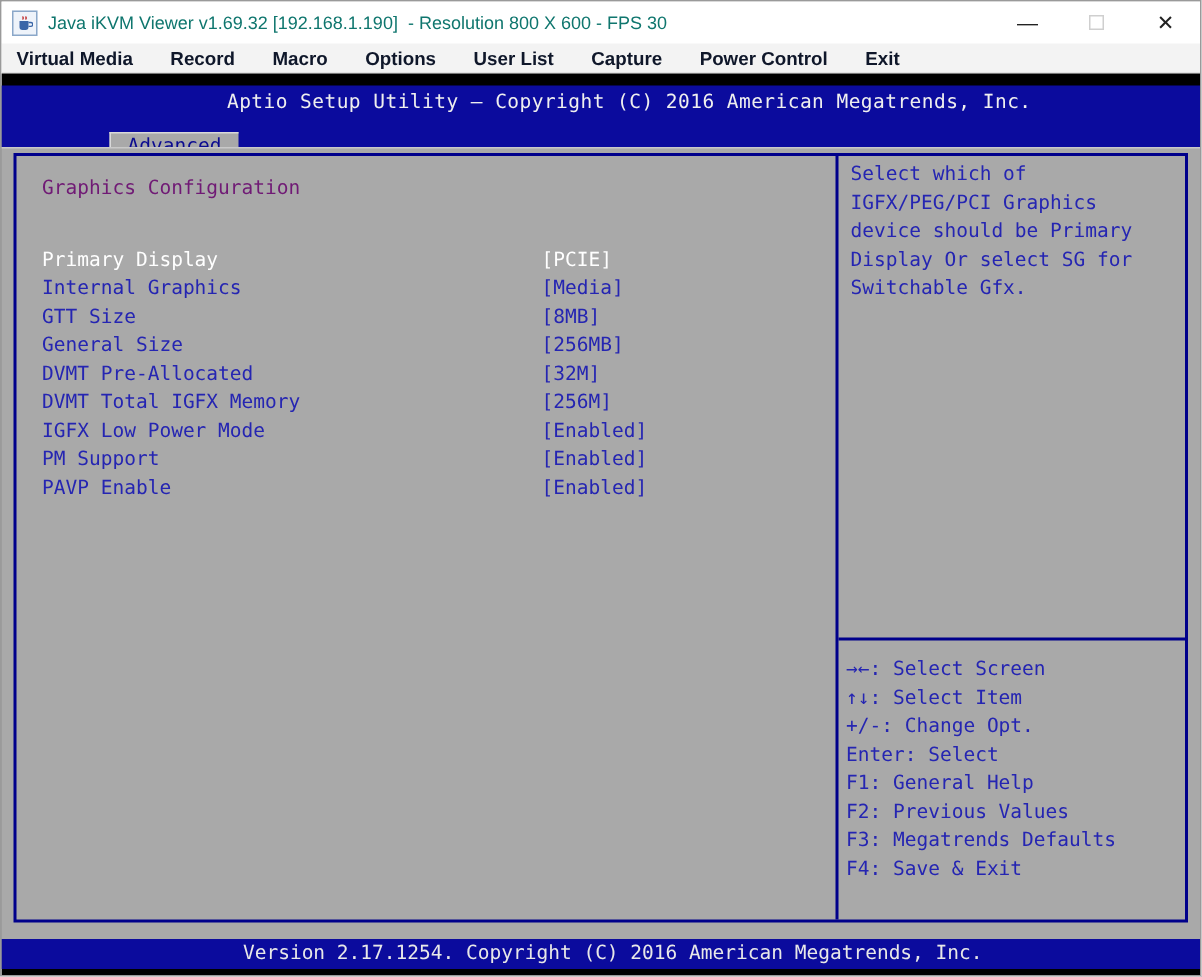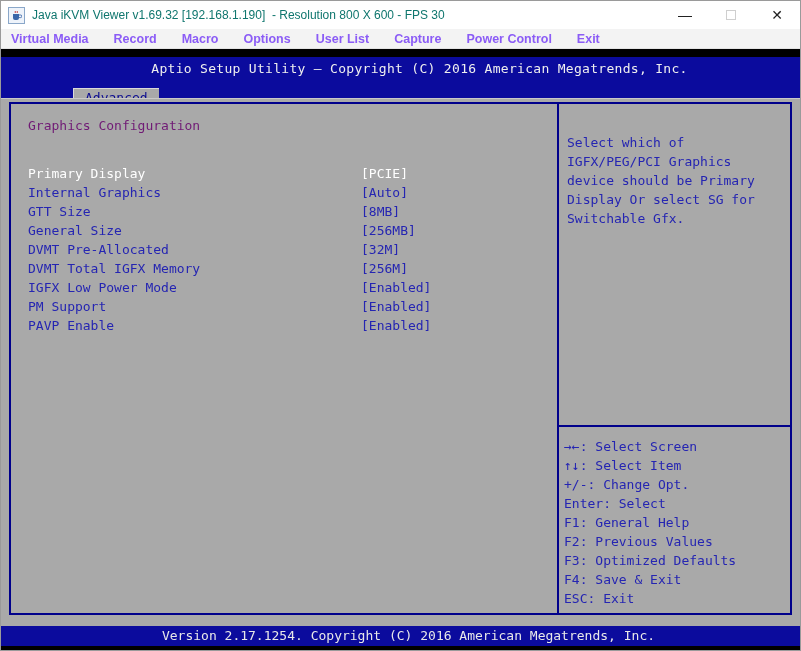--- a/index.html
+++ b/index.html
@@ -22,21 +22,21 @@
   .title-text { margin-left:7px; font-size:12px; color:#0f766e; white-space:pre; }
   .win-controls { margin-left:auto; display:flex; height:100%; }
   .win-btn {
     width:46px; height:100%; display:flex; align-items:center; justify-content:center;
     font-size:14px; color:#222; cursor:default;
   }
   .max-box { width:10px; height:10px; border:1px solid #cfcfcf; display:inline-block; }
   .menubar {
     position:absolute; top:28px; left:0; right:0; height:20px;
     background:#f3f3f3; display:flex; align-items:center; gap:25px;
-    padding-left:10px; font-size:12.5px; font-weight:bold; color:#8b5cf6;
+    padding-left:10px; font-size:12.5px; font-weight:bold; color:#0f172a;
     border-bottom:1px solid #e2e2e2;
   }
   .menu-item { white-space:nowrap; cursor:default; }
   
   .bios {
     position:absolute; top:48px; left:0; width:801px; height:603px;
     background:#000;
     font-family:"DejaVu Sans Mono", "Liberation Mono", monospace;
     font-size:13px;
   }
@@ -67,21 +67,21 @@
   .setting-row { position:relative; height:19px; color:#2525b2; }
   .setting-row .s-label { position:absolute; left:17px; white-space:nowrap; }
   .setting-row .s-value { position:absolute; left:350px; white-space:nowrap; }
   .setting-row.selected { color:#ffffff; }
   .right-pane {
     position:absolute; top:0; right:0; bottom:0; width:233px;
     border-left:2px solid #00008b;
   }
   .help-sec {
     position:absolute; top:0; left:0; right:0; height:323px;
-    border-bottom:2px solid #00008b; padding:29px 6px 0 8px;
+    border-bottom:2px solid #00008b; padding:3px 6px 0 8px;
   }
   .help-line { color:#2525b2; line-height:19px; white-space:nowrap; }
   .hints-sec { position:absolute; top:325px; left:0; right:0; bottom:0; padding:8px 4px 0 5px; }
   .hint-line { color:#2525b2; line-height:19px; white-space:nowrap; }
   .bios-footer {
     position:absolute; top:577px; left:0; right:0; height:20px;
     background:#0b0b9d; color:#e8e8e8; text-align:center; line-height:20px;padding-left:14px;
   }
 </style>
 </head>
@@ -130,21 +130,21 @@
 
         <div class="left-pane">
           <div class="section-title">Graphics Configuration</div>
           <div class="rows">
             <div class="setting-row selected">
                 <span class="s-label">Primary Display</span>
                 <span class="s-value">[PCIE]</span>
               </div>
               <div class="setting-row">
                 <span class="s-label">Internal Graphics</span>
-                <span class="s-value">[Auto]</span>
+                <span class="s-value">[Media]</span>
               </div>
               <div class="setting-row">
                 <span class="s-label">GTT Size</span>
                 <span class="s-value">[8MB]</span>
               </div>
               <div class="setting-row">
                 <span class="s-label">General Size</span>
                 <span class="s-value">[256MB]</span>
               </div>
               <div class="setting-row">
@@ -178,23 +178,22 @@
               <div class="help-line">Display Or select SG for</div>
               <div class="help-line">Switchable Gfx.</div>
           </div>
           <div class="hints-sec">
             <div class="hint-line">→←: Select Screen</div>
               <div class="hint-line">↑↓: Select Item</div>
               <div class="hint-line">+/-: Change Opt.</div>
               <div class="hint-line">Enter: Select</div>
               <div class="hint-line">F1: General Help</div>
               <div class="hint-line">F2: Previous Values</div>
-              <div class="hint-line">F3: Optimized Defaults</div>
+              <div class="hint-line">F3: Megatrends Defaults</div>
               <div class="hint-line">F4: Save &amp; Exit</div>
-              <div class="hint-line">ESC: Exit</div>
           </div>
         </div>
 
       </div>
     </div>
 
     <div class="bios-footer">Version 2.17.1254. Copyright (C) 2016 American Megatrends, Inc.</div>
   </div>
 
 </div>

